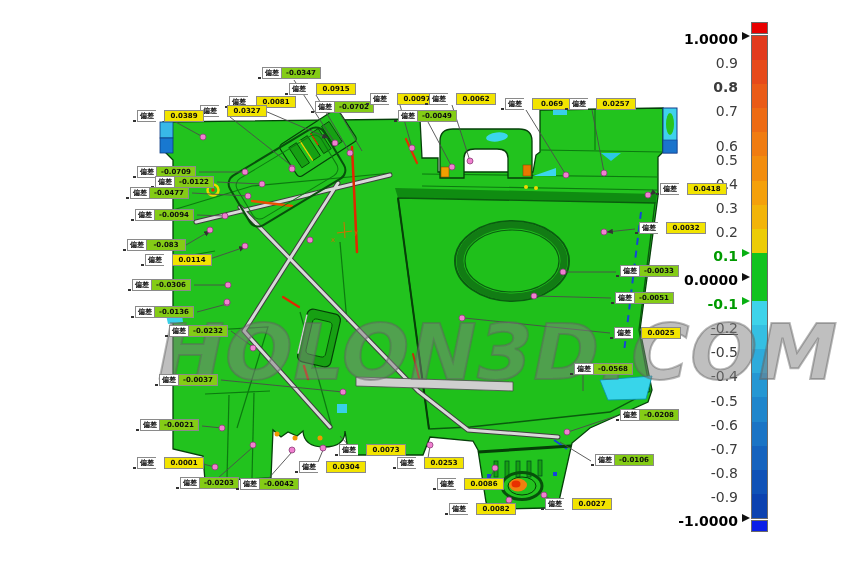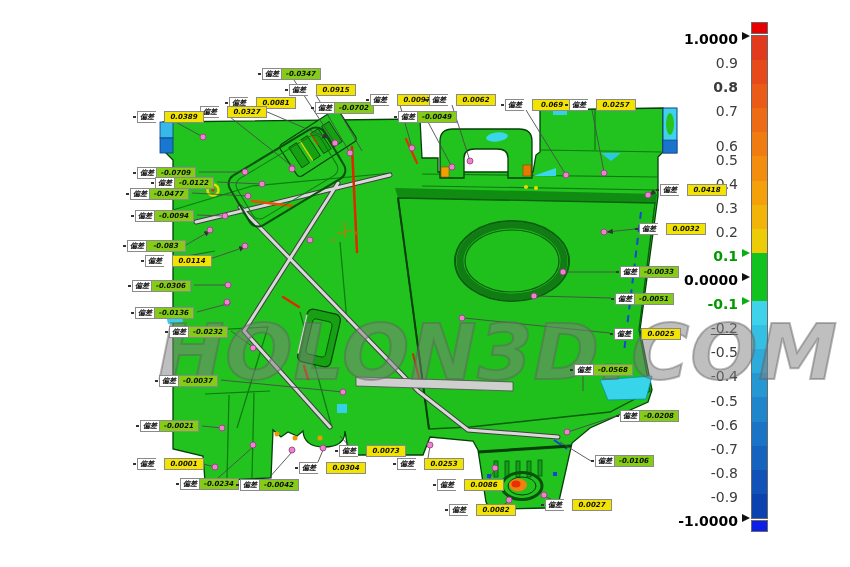--- a/index.html
+++ b/index.html
@@ -1,22 +1,22 @@
 <!DOCTYPE html>
 <html><head>
 <meta charset="utf-8">
 <style>
   html,body{margin:0;padding:0;background:#fff;}
   #stage{position:relative;width:850px;height:567px;background:#ffffff;overflow:hidden;
          font-family:"DejaVu Sans","Liberation Sans",sans-serif;}
   #part-svg{position:absolute;left:0;top:0;z-index:1;}
   
-  .dev-label{position:absolute;display:flex;align-items:center;height:11px;z-index:5;
+  .dev-label{position:absolute;display:flex;align-items:flex-end;height:11px;z-index:5;
              font-family:"DejaVu Sans","Liberation Sans",sans-serif;font-size:7px;font-weight:bold;
-             line-height:10px;white-space:nowrap;font-style:italic;}
+             line-height:10px;white-space:nowrap;}
   .dev-label .bracket{width:2px;border-left:1.4px solid #333;border-top:1.4px solid #333;border-bottom:1.4px solid #333;margin-right:1px;}
   .dev-label .tag{background:#ffffff;border:1px solid #8a8a8a;border-right:none;padding:0 2px;color:#111;}
   .dev-label .val{border:1px solid #8a8a8a;padding:0 2px;min-width:34px;text-align:center;color:#0d0d0d;}
   .dev-label.pos .val{background:#f2e400;margin-left:8px;}
   .dev-label.neg .val{background:#84cc16;}
   
   #color-scale{position:absolute;left:0;top:0;width:850px;height:567px;z-index:3;pointer-events:none;}
   #scale-bar{position:absolute;left:752px;top:36px;width:15px;height:482px;display:flex;flex-direction:column;
              outline:1px solid #6a6a6a;}
   #scale-bar .seg{flex:1 1 auto;}
@@ -415,21 +415,21 @@
       <span class="val">-0.0021</span>
     </div>
     <div class="dev-label pos" style="left: 133px; top: 458px;">
       <span class="bracket"></span>
       <span class="tag">偏差</span>
       <span class="val">0.0001</span>
     </div>
     <div class="dev-label neg" style="left: 176px; top: 478px;">
       <span class="bracket"></span>
       <span class="tag">偏差</span>
-      <span class="val">-0.0234</span>
+      <span class="val">-0.0203</span>
     </div>
     <div class="dev-label neg" style="left: 236px; top: 479px;">
       <span class="bracket"></span>
       <span class="tag">偏差</span>
       <span class="val">-0.0042</span>
     </div>
     <div class="dev-label pos" style="left: 295px; top: 462px;">
       <span class="bracket"></span>
       <span class="tag">偏差</span>
       <span class="val">0.0304</span>

